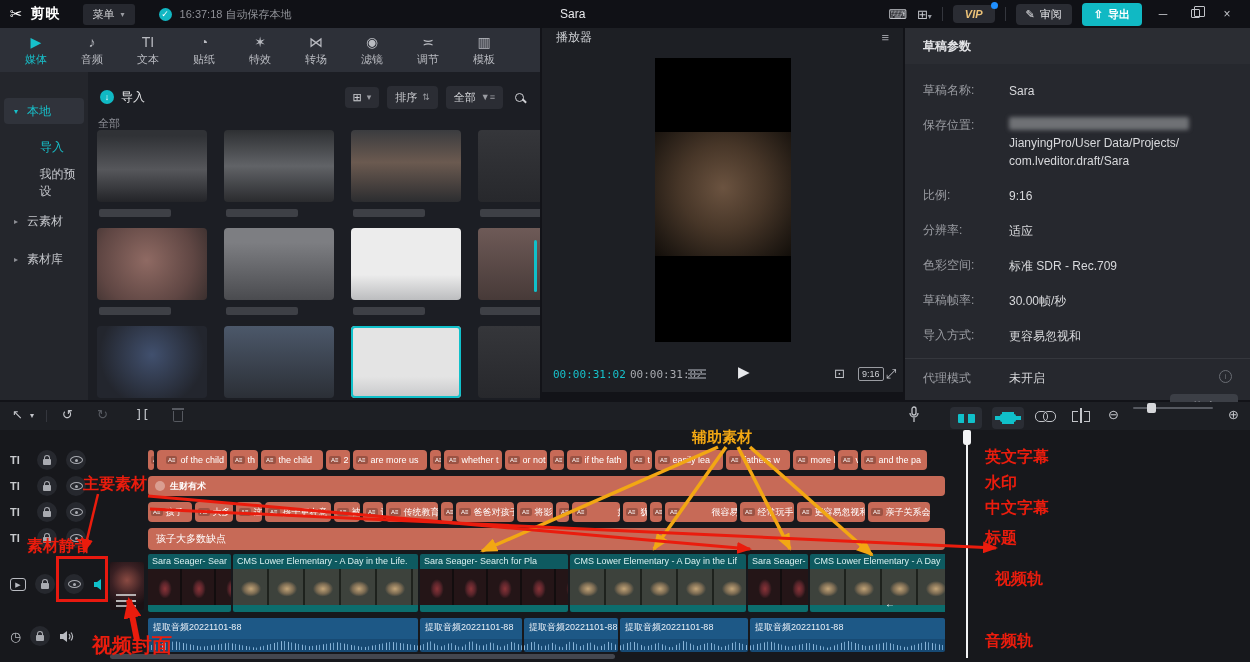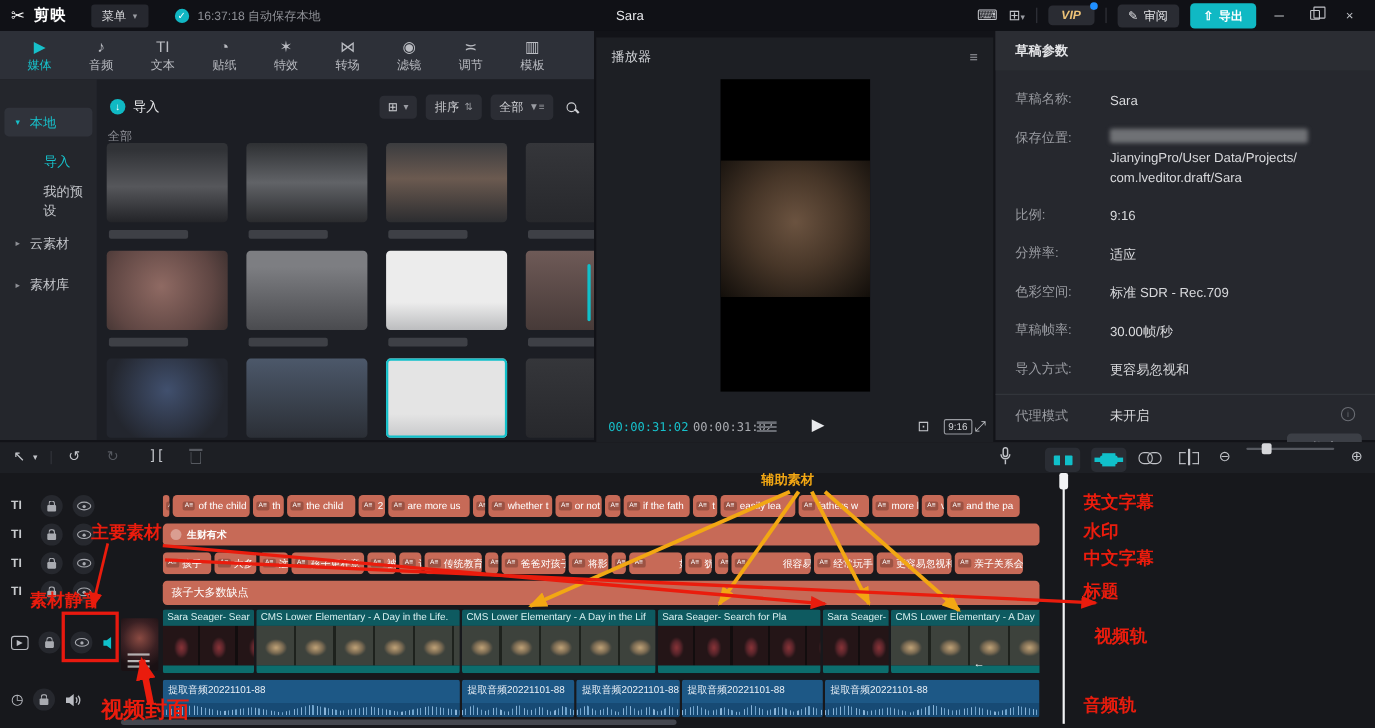--- a/index.html
+++ b/index.html
@@ -24,21 +24,21 @@
   .vip-dot { position:absolute; right:-3px; top:-3px; width:7px; height:7px; background:#1f8fff; border-radius:50%; }
   .review-btn { background:#2a2c33; border:none; border-radius:4px; color:#e3e4e7; font-size:11px; padding:3px 10px; display:flex; align-items:center; gap:5px; }
   .review-btn .ri { font-size:11px; }
   .export-btn { background:#10b9c4; border:none; border-radius:4px; color:#fff; font-size:11px; font-weight:bold; padding:4px 12px; display:flex; align-items:center; gap:5px; }
   .win { width:22px; text-align:center; color:#c2c4c9; font-size:12px; cursor:pointer; }
   .win.max i { display:inline-block; width:9px; height:9px; border:1px solid #c2c4c9; border-radius:1px; position:relative; }
   .win.max i::before { content:''; position:absolute; left:2px; top:-4px; width:9px; height:9px; border:1px solid #c2c4c9; border-radius:1px; }
 
   
   .media-panel { position:absolute; left:0; top:28px; width:540px; height:372px; background:#1c1e24; }
-  .player-panel { position:absolute; left:542px; top:34px; width:361px; height:372px; background:#1d1f24; }
+  .player-panel { position:absolute; left:542px; top:20px; width:361px; height:372px; background:#1d1f24; }
   .draft-panel { position:absolute; left:905px; top:28px; width:345px; height:372px; background:#26282e; }
 
   
   .tabstrip { display:flex; height:44px; background:#2d3038; padding-left:8px; }
   .tab { background:none; border:none; width:56px; display:flex; flex-direction:column; align-items:center; justify-content:center; gap:2px; color:#b9bbc1; cursor:pointer; }
   .tab-ico { font-size:14px; height:16px; line-height:16px; }
   .tab-label { font-size:11px; }
   .tab.active { color:#17c0ca; }
   .tab.active .tab-ico { color:#17c0ca; }
 
@@ -184,21 +184,21 @@
     clip-path:polygon(0 60%,10% 20%,20% 70%,30% 35%,40% 80%,50% 15%,60% 65%,70% 30%,80% 75%,90% 25%,100% 60%,100% 100%,0 100%); }
   .playhead { position:absolute; left:966px; top:28px; width:2px; height:228px; background:#f2f3f5; z-index:20; }
   .ph-flag { position:absolute; left:-3px; top:0; width:8px; height:15px; background:#f2f3f5; border-radius:2px 2px 3px 3px; }
   .trim-ind { position:absolute; left:885px; top:196px; color:#fff; font-size:10px; z-index:21; }
   .tl-scrollbar { position:absolute; left:110px; top:252px; width:505px; height:5px; background:#44474f; border-radius:3px; }
 
   
   .annotations { position:absolute; inset:0; z-index:50; pointer-events:none; }
   .ann { position:absolute; font-weight:bold; white-space:nowrap; }
   .ann.red { color:#ea1c0d; font-size:16px; }
-  .ann.yellow { color:#f2a713; font-size:12px;font-family:Liberation Serif, serif; }
+  .ann.yellow { color:#f2a713; font-size:15px;font-family:Liberation Serif, serif; }
   .ann.big { font-size:20px; }
   .mute-box { position:absolute; left:56px; top:556px; width:52px; height:46px; border:3px solid #e8190f; }
   .ann-svg { position:absolute; left:0; top:0; }
 </style>
 </head>
 <body>
 
 <div id="app">
 
   <header class="titlebar">
@@ -695,26 +695,26 @@
     <div class="lane lane-video">
 
     <div class="vclip sara" style="width: 83px;">
           <div class="vc-name">Sara Seager- Sear</div>
           <div class="vc-thumbs"></div>
         </div>
         <div class="vclip cms" style="width: 185px;">
           <div class="vc-name">CMS Lower Elementary - A Day in the Life.</div>
           <div class="vc-thumbs"></div>
         </div>
+        <div class="vclip sara" style="width: 148px;">
+          <div class="vc-name">Sara Seager- Search for Pla</div>
+          <div class="vc-thumbs"></div>
+        </div>
         <div class="vclip cms" style="width: 176px;">
           <div class="vc-name">CMS Lower Elementary - A Day in the Lif</div>
-          <div class="vc-thumbs"></div>
-        </div>
-        <div class="vclip sara" style="width: 148px;">
-          <div class="vc-name">Sara Seager- Search for Pla</div>
           <div class="vc-thumbs"></div>
         </div>
         <div class="vclip sara" style="width: 60px;">
           <div class="vc-name">Sara Seager-</div>
           <div class="vc-thumbs"></div>
         </div>
         <div class="vclip cms" style="width: 161px;">
           <div class="vc-name">CMS Lower Elementary - A Day</div>
           <div class="vc-thumbs"></div>
         </div>

